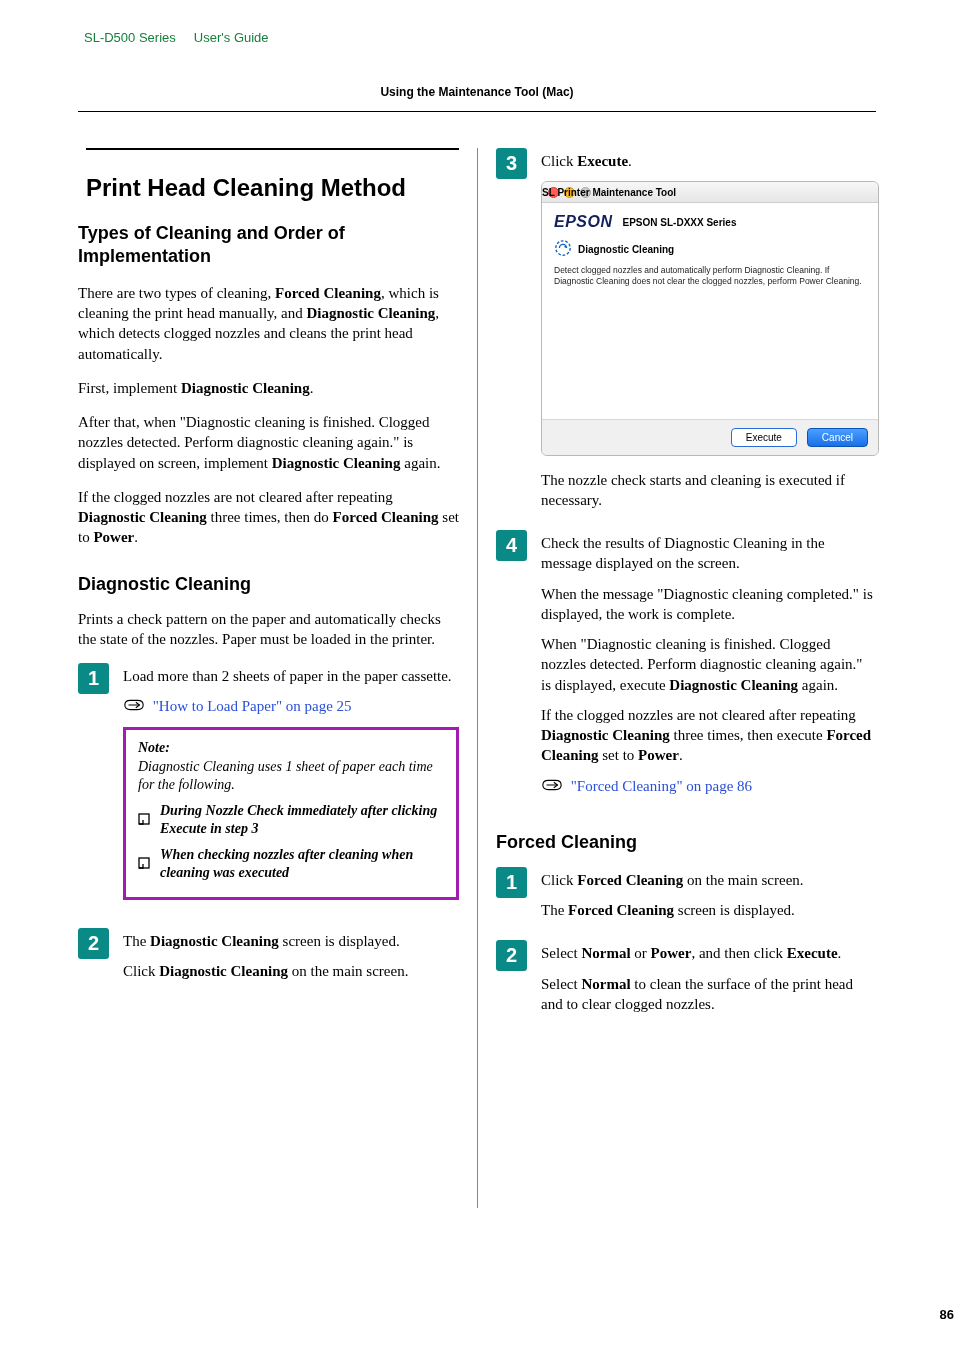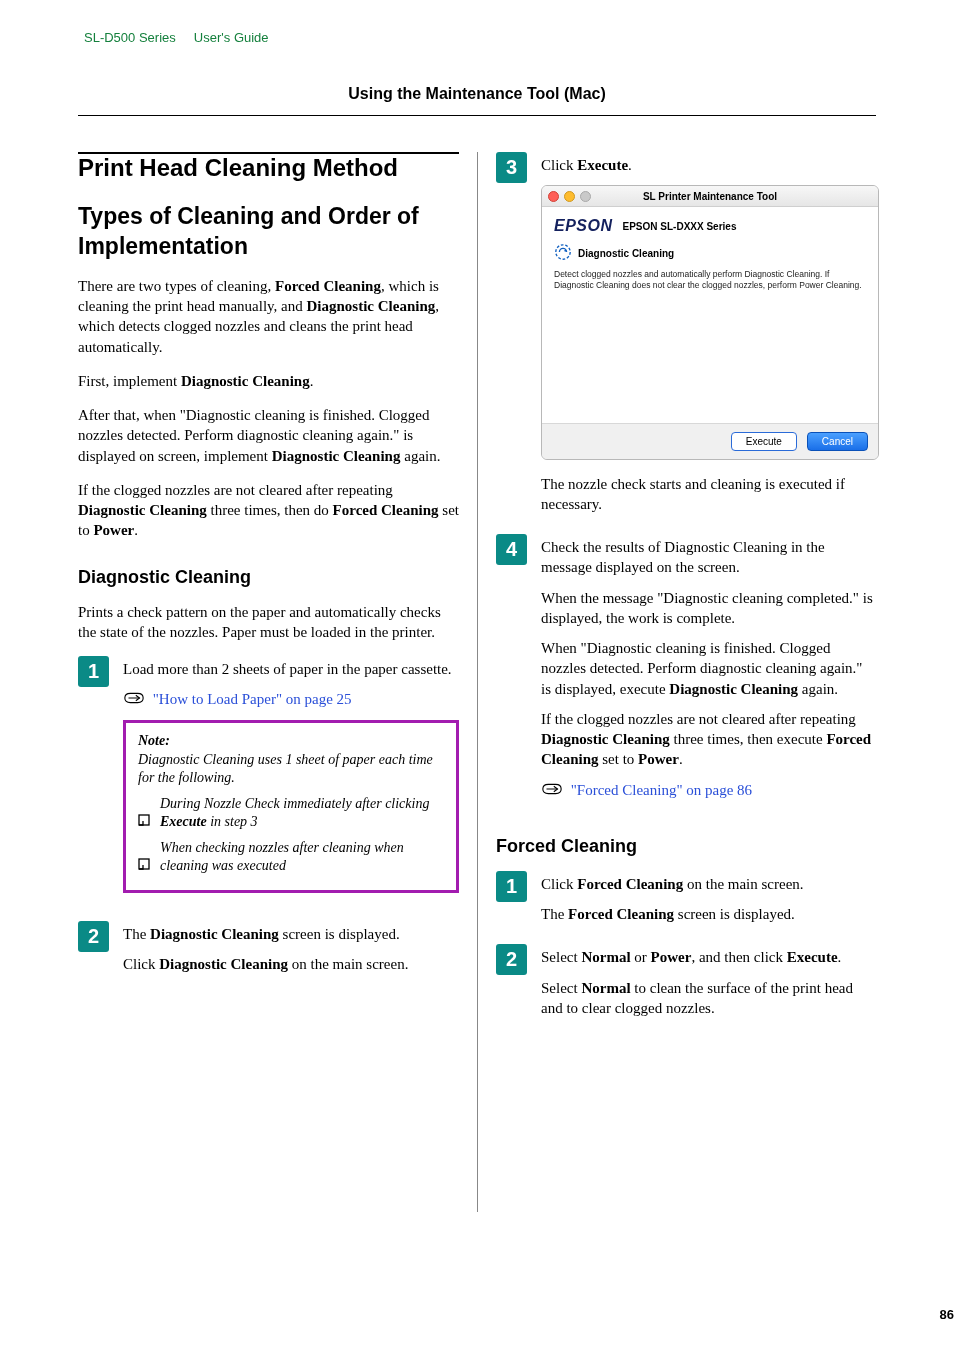--- a/index.html
+++ b/index.html
@@ -19,21 +19,21 @@
   }
   .running-head {
     font-family: Arial, Helvetica, sans-serif;
     font-size: 13px;
     color: #15803d;
     margin-bottom: 28px;
     margin-left: 6px;
   }
   .section-head {
     font-family: Arial, Helvetica, sans-serif;
-    font-size: 16px;
+    font-size: 12px;
     font-weight: bold;
     text-align: center;
     margin-bottom: 12px;
     margin-top: 40px;
   }
   .rule {
     border: none;
     border-top: 1px solid #000;
     margin: 0 0 36px 0;
   }
@@ -44,27 +44,27 @@
   .col {
     width: 50%;
     box-sizing: border-box;
   }
   .col-left { padding-right: 18px; }
   .col-right { padding-left: 18px; border-left: 1px solid #888; min-height: 1060px; }
   h1.title {
     font-family: Arial, Helvetica, sans-serif;
     font-size: 24px;
     font-weight: bold;
-    margin: 0 0 20px 0;
+    margin: 0 0 20px 8px;
     border-top: 2px solid #000;
-    padding-top: 0;
+    padding-top: 24px;
   }
   h2.sub {
     font-family: Arial, Helvetica, sans-serif;
-    font-size: 23px;
+    font-size: 18px;
     font-weight: bold;
     margin: 0 0 14px 0;
     line-height: 1.3;
   }
   h3.subsub {
     font-family: Arial, Helvetica, sans-serif;
     font-size: 18px;
     font-weight: bold;
     margin: 26px 0 14px 0;
   }
@@ -97,21 +97,21 @@
   .hand-icon svg { width: 22px; height: 16px; vertical-align: -2px; margin-right: 4px; }
   .note-box {
     border: 3px solid #a21caf;
     padding: 10px 12px 6px 12px;
     margin: 10px 0 18px 0;
     font-size: 14px;
   }
   .note-box .note-title { font-weight: bold; font-style: italic; margin-bottom: 2px; }
   .note-box .note-lead { font-style: italic; margin-bottom: 8px; line-height:1.3; }
   .note-box ul { list-style: none; padding: 0; margin: 0; }
-  .note-box li { display: flex; align-items: flex-end; font-style: italic; margin-bottom: 8px; line-height:1.3; }
+  .note-box li { display: flex; align-items: center; font-style: italic; margin-bottom: 8px; line-height:1.3;font-weight:bold; }
   .note-box li .sq { flex: 0 0 14px; margin-right: 8px; margin-top:2px; }
   .sq svg { width:12px; height:12px; }
   .figure {
     margin: 6px 0 14px 0;
   }
   .mac-window {
     width: 336px;
     border: 1px solid #b8b8b8;
     border-radius: 6px;
     font-family: Arial, Helvetica, sans-serif;
@@ -126,21 +126,21 @@
     display: flex;
     align-items: center;
     padding: 0 6px;
     position: relative;
   }
   .traffic { display:flex; gap:5px; }
   .traffic span { width:9px; height:9px; border-radius:50%; display:inline-block; }
   .tl-red{background:#ff5f57;border:1px solid #d04338;}
   .tl-yel{background:#febc2e;border:1px solid #cf9820;}
   .tl-grn{background:#c9c9c9;border:1px solid #a9a9a9;}
-  .mac-title { position:absolute; left:0; right:0; text-align:center; font-weight:bold; font-size:10px; }
+  .mac-title { position:absolute; left:0; right:0; text-align:left; font-weight:bold; font-size:10px; }
   .mac-body { background:#fff; padding:10px 12px 2px 12px; }
   .brand-row { display:flex; align-items:center; gap:10px; margin-bottom:8px; }
   .brand { font-family: Arial; font-weight:900; font-style:italic; letter-spacing:0.5px; font-size:16px; color:#14215e; }
   .model { font-weight:bold; font-size:10px;text-align:center; }
   .diag-row { display:flex; align-items:center; gap:6px; font-weight:bold; font-size:10px; margin-bottom:6px; }
   .diag-icon svg{width:18px;height:18px;}
   .diag-desc { font-size:8.5px; line-height:1.25; color:#222; }
   .mac-spacer { height:130px; }
   .mac-buttons { background:#f0f0f0; border-top:1px solid #d8d8d8; padding:8px 10px; display:flex; justify-content:flex-end; gap:10px; }
   .mac-btn { font-size:10px; padding:3px 14px; border-radius:4px; border:1px solid #2a6bd8; background:#fff; color:#000; }

